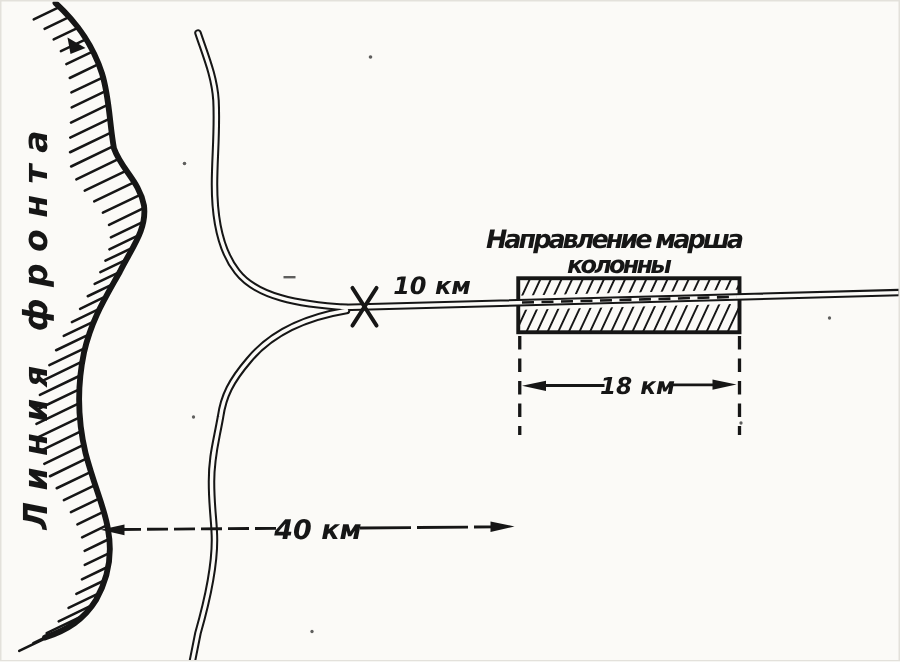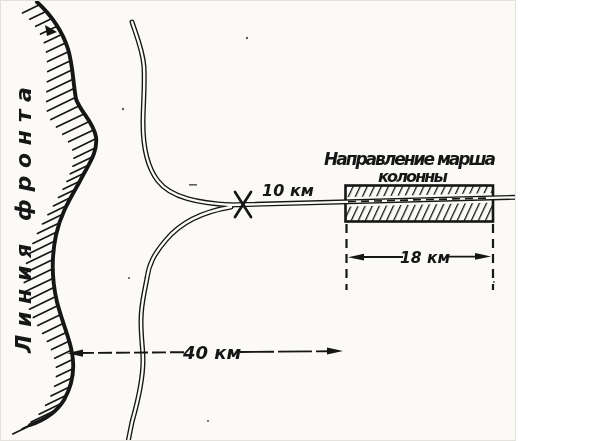--- a/index.html
+++ b/index.html
@@ -1,17 +1,17 @@
 <!DOCTYPE html>
 <html style="--ink: #161616; --paper: #fbfaf7;"><head>
 <meta charset="utf-8">
 <style>
   html,body{margin:0;padding:0;background:#ffffff;}
   .canvas{
-    position:relative;width:516px;height:441px;
+    position:relative;width:600px;height:441px;
     background:var(--paper,#fbfaf7);
     border:1px solid #e3e1db;box-sizing:border-box;
     font-family:"DejaVu Sans", sans-serif;
     overflow:hidden;
   }
   svg{display:block;}
   .ink-text{
     fill:var(--ink,#161616);
     font-family:"DejaVu Sans", sans-serif;
     font-style:italic;

